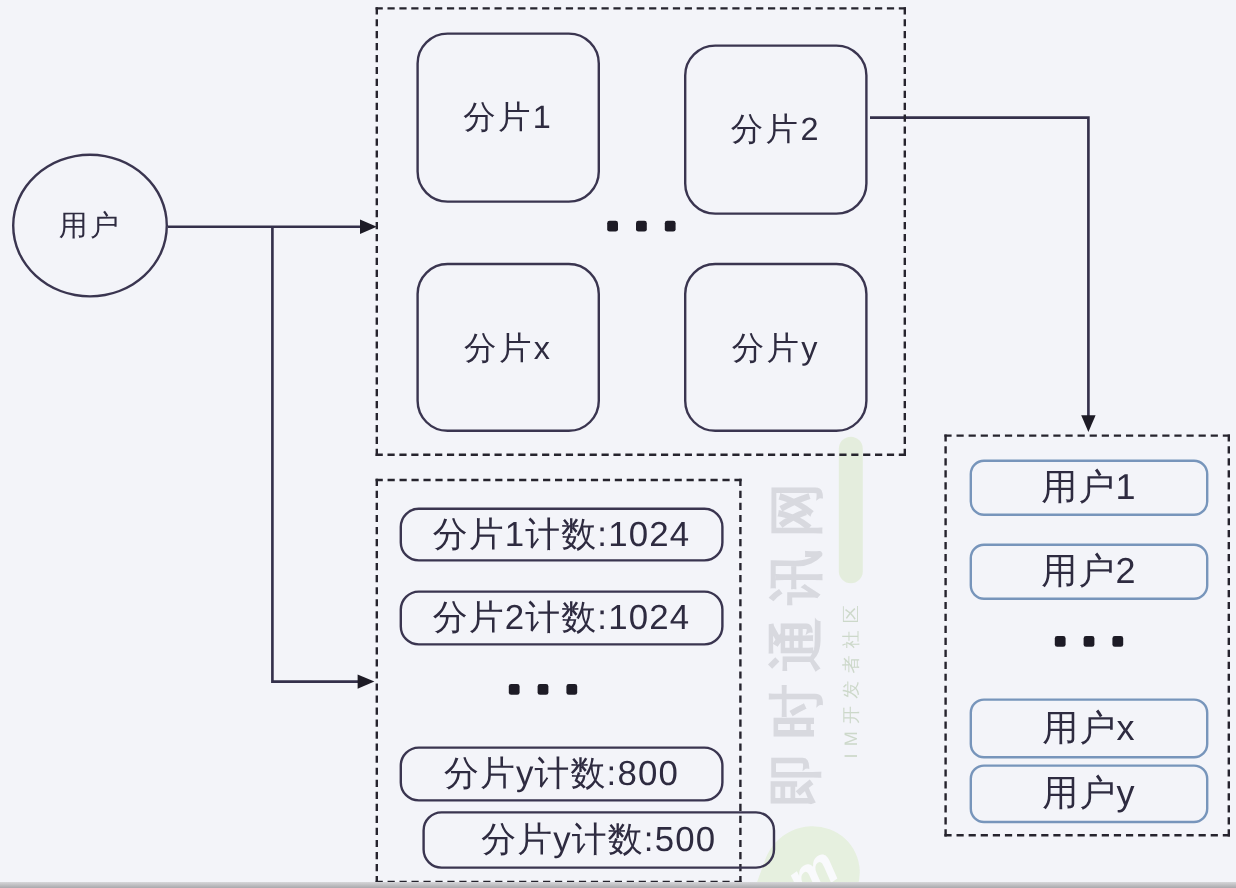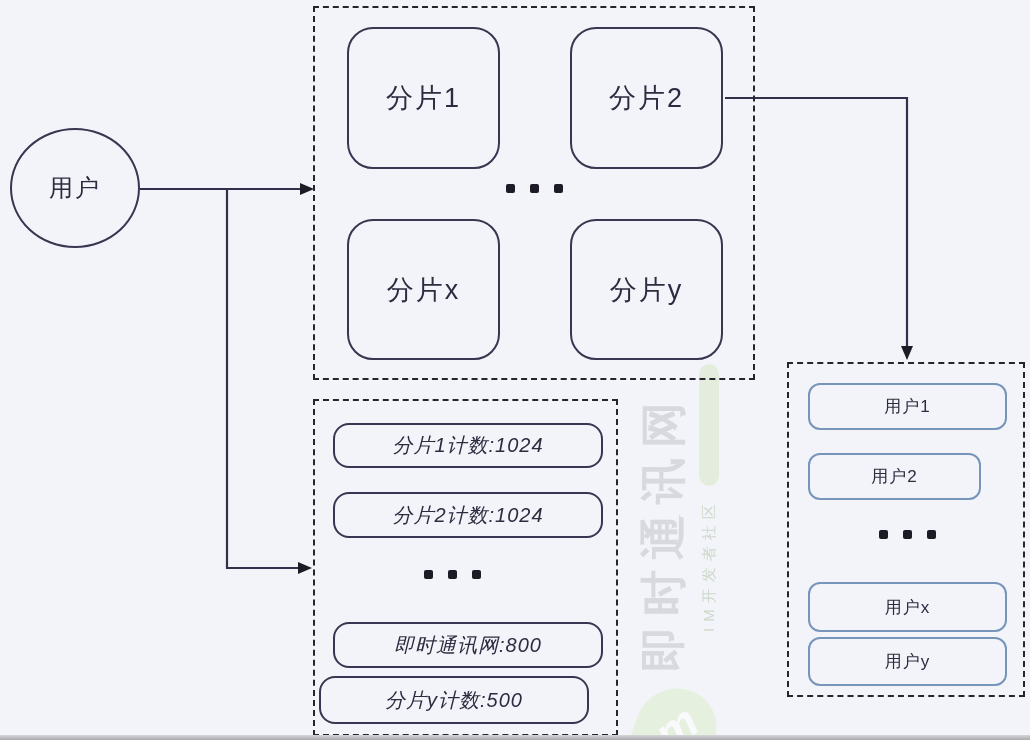--- a/index.html
+++ b/index.html
@@ -53,33 +53,33 @@
     position:absolute; z-index:2;
     border:2px dashed #26242e;
     box-sizing:border-box;
   }
   .top-box{ left:313px; top:6px;  width:442px; height:374px; }
   .bottom-box{ left:313px; top:399px; width:305px; height:337px; }
   .right-box{ left:787px; top:362px; width:238px; height:335px; }
 
   .shard{ border-radius:26px; font-size:27px; letter-spacing:2px; }
   .s1{ left:347px; top:27px;  width:153px; height:142px; }
-  .s2{ left:570px; top:27px;  width:153px; height:142px; }
+  .s2{ left:570px; top:37px;  width:153px; height:142px; }
   .sx{ left:347px; top:219px; width:153px; height:141px; }
   .sy{ left:570px; top:219px; width:153px; height:141px; }
 
-  .counter{ border-radius:16px; font-size:20px; letter-spacing:1px;font-style:italic; }
+  .counter{ border-radius:16px; font-size:29px; letter-spacing:1px; }
   .c1{ left:333px; top:423px; width:270px; height:45px; }
   .c2{ left:333px; top:492px; width:270px; height:46px; }
   .cx{ left:333px; top:622px; width:270px; height:46px; }
-  .cy{ left:319px; top:676px; width:270px; height:48px; }
+  .cy{ left:352px; top:676px; width:294px; height:48px; }
 
-  .userpill{ border:2px solid #7795bb; border-radius:12px; font-size:17px; letter-spacing:1px; }
+  .userpill{ border:2px solid #7795bb; border-radius:12px; font-size:30px; letter-spacing:1px; }
   .u1{ left:808px; top:383px; width:199px; height:47px; }
-  .u2{ left:808px; top:453px; width:173px; height:47px; }
+  .u2{ left:808px; top:453px; width:199px; height:47px; }
   .ux{ left:808px; top:582px; width:199px; height:50px; }
   .uy{ left:808px; top:637px; width:199px; height:49px; }
 
   
   .dots{ position:absolute; z-index:2; display:flex; gap:15px; }
   .dots i{ width:9px; height:9px; background:#1d1b26; border-radius:2px; }
   .dots-shards{ left:506px; top:184px; }
   .dots-counters{ left:424px; top:570px; }
   .dots-users{ left:879px; top:530px; }
 
@@ -148,21 +148,21 @@
   </div>
   <div class="node counter c2">
     <span>分片2计数:1024</span>
   </div>
   <div class="dots dots-counters">
       <i></i>
       <i></i>
       <i></i>
     </div>
   <div class="node counter cx">
-    <span>即时通讯网:800</span>
+    <span>分片y计数:800</span>
   </div>
   <div class="node counter cy">
     <span>分片y计数:500</span>
   </div>
 
   <div class="dashed-box right-box"></div>
   <div class="node userpill u1">
     <span>用户1</span>
   </div>
   <div class="node userpill u2">

